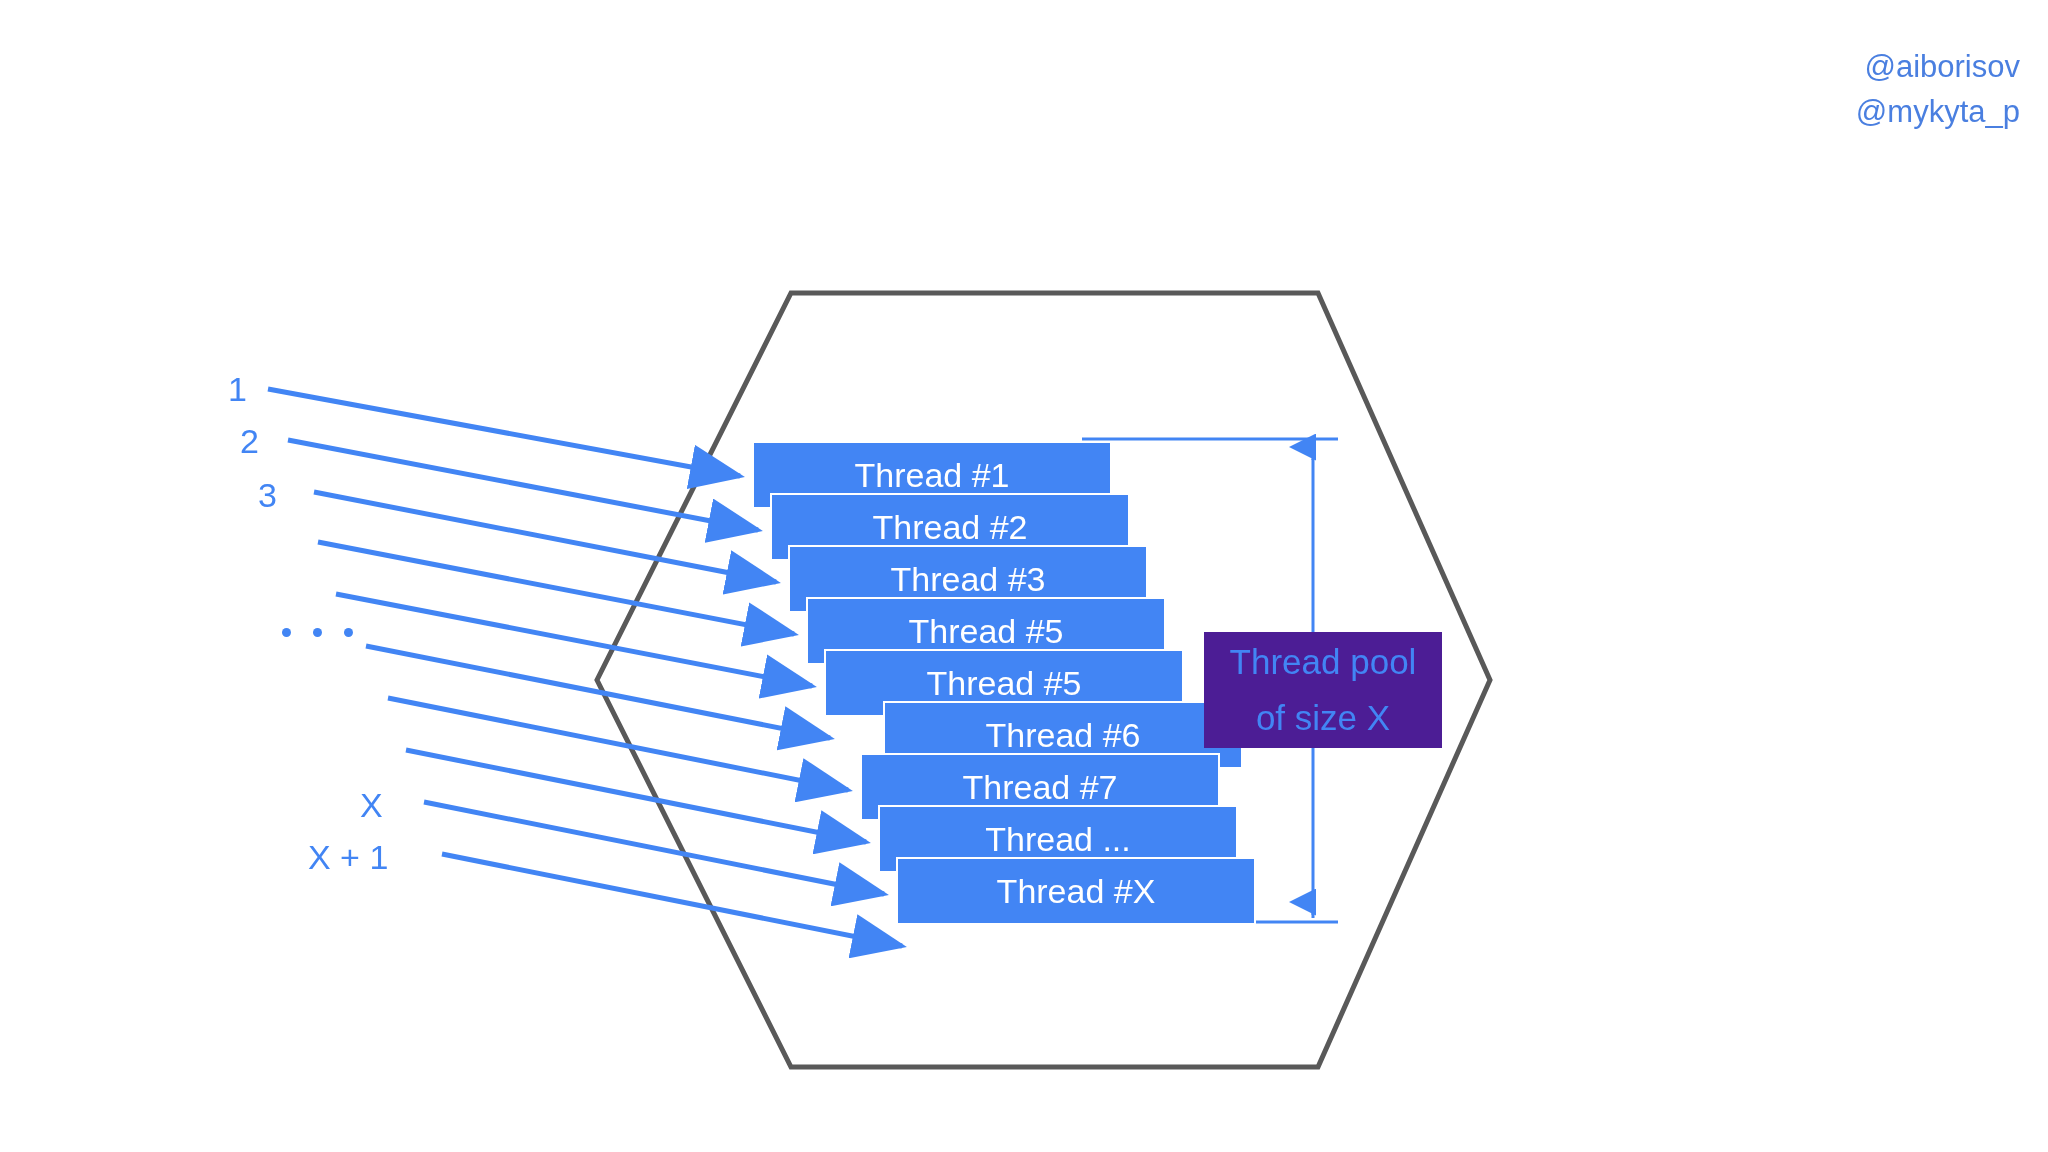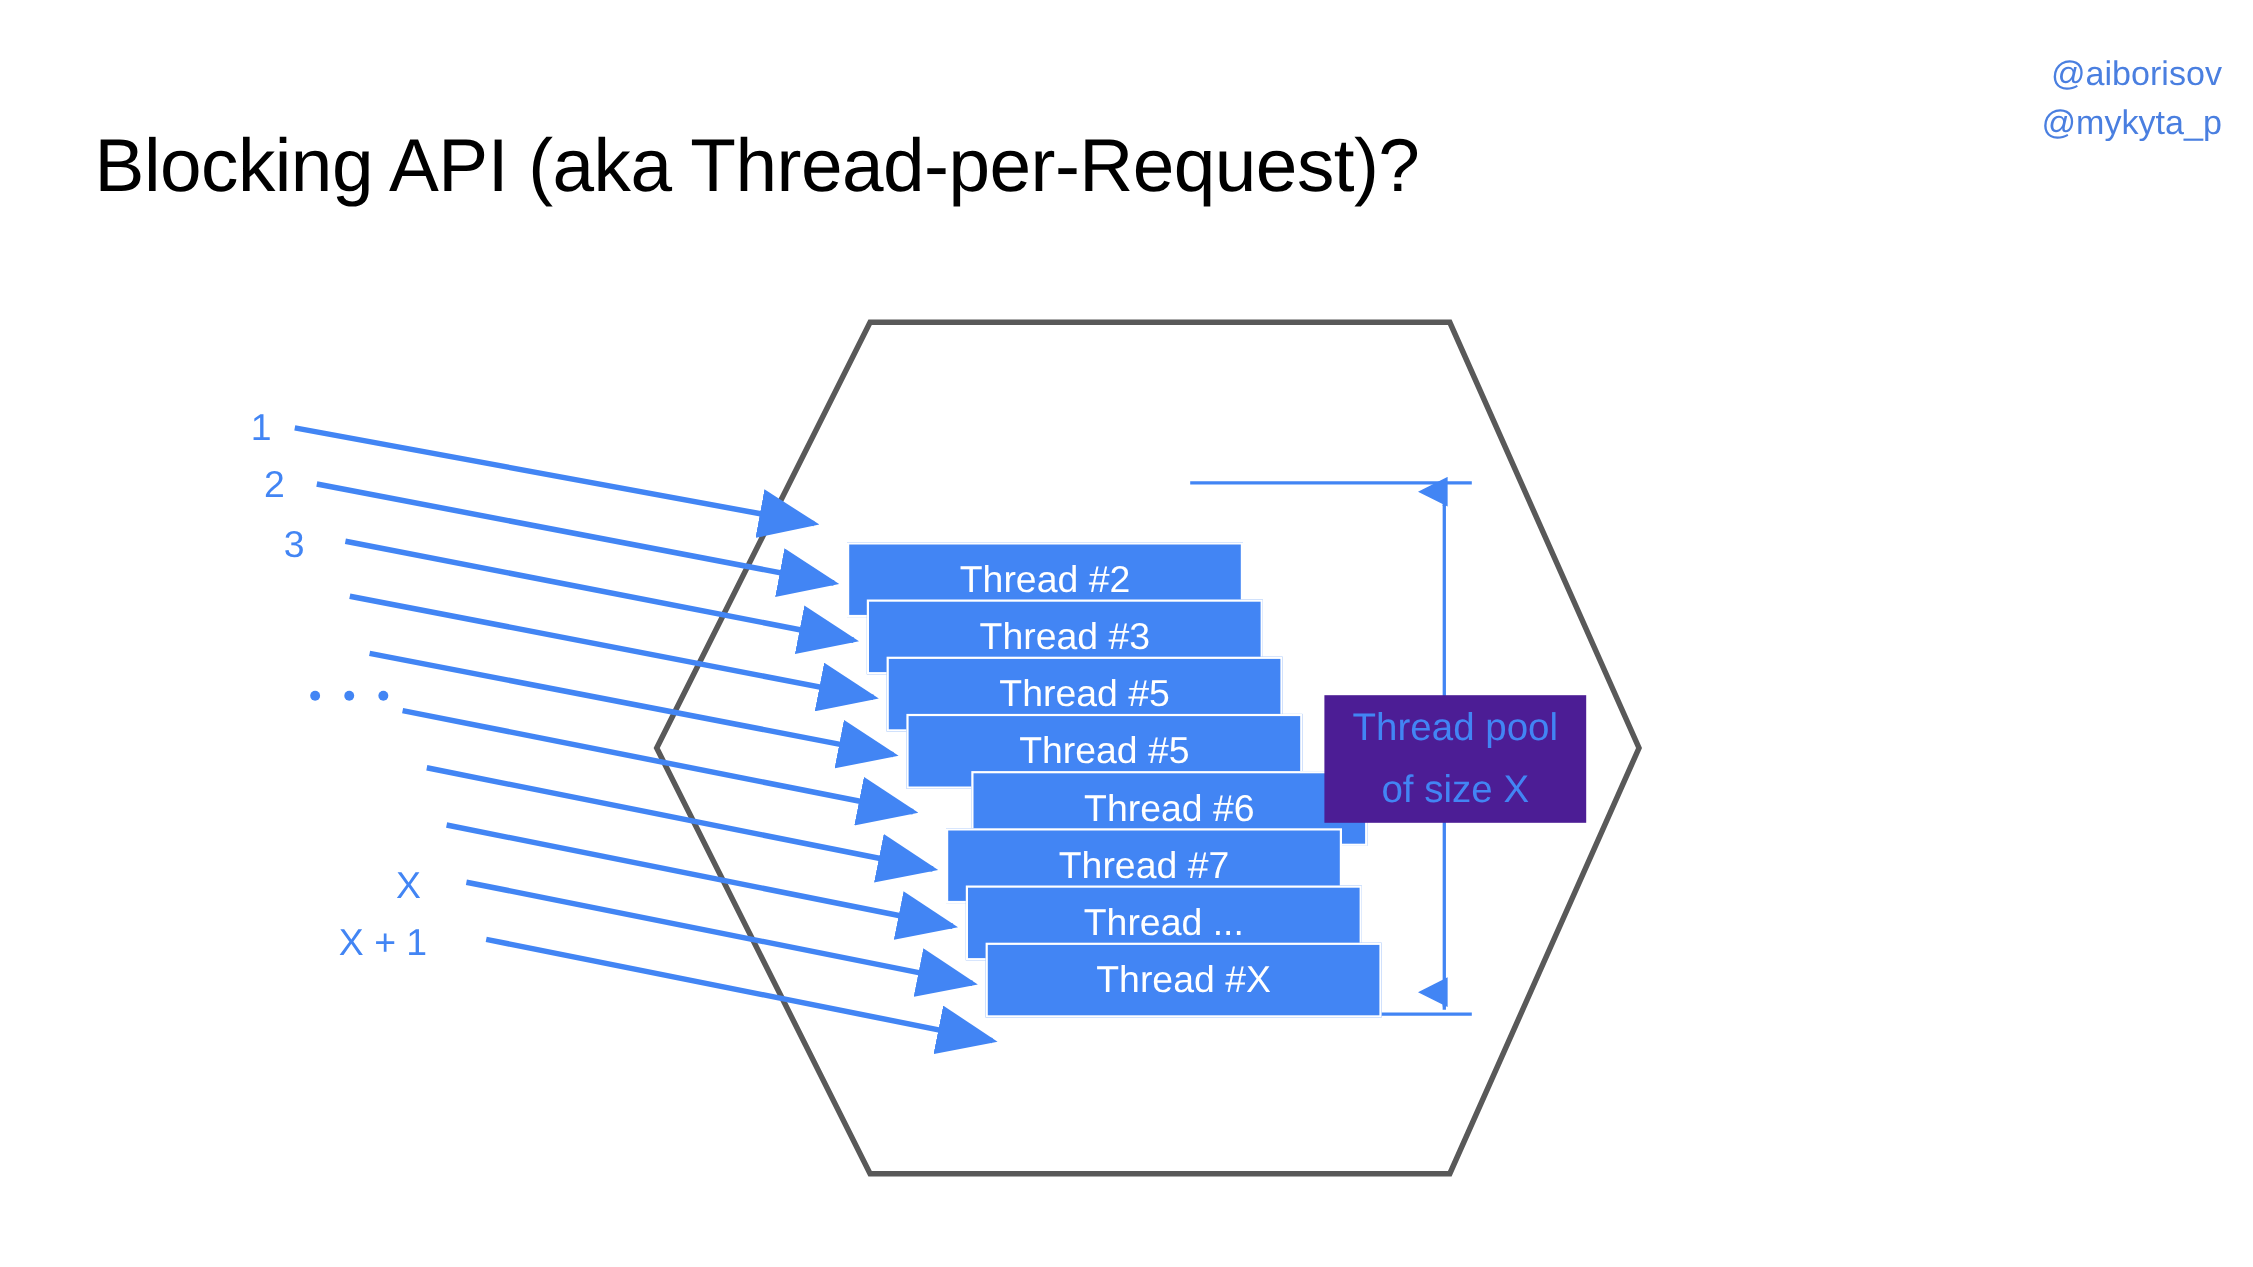--- a/index.html
+++ b/index.html
@@ -112,21 +112,20 @@
     padding: 2px 4px;
     white-space: nowrap;
   }
   #pool-label div { display: block; }
 </style>
 </head>
 <body>
 
 <div id="slide">
 
-  <div id="slide-title">Blocking API (aka Thread-per-Request)?</div>
 
   <div id="handles">
     <div>@aiborisov</div>
     <div>@mykyta_p</div>
   </div>
 
   <svg id="diagram" viewBox="0 0 2048 1152">
     <defs>
       <marker id="arrowhead" markerWidth="11" markerHeight="9" refX="10" refY="4.5" orient="auto" markerUnits="strokeWidth">
         <path d="M0,0 L11,4.5 L0,9 z" fill="#4285f4"></path>
@@ -169,20 +168,21 @@
 
   <div id="req-ellipsis">
     <span></span>
     <span></span>
     <span></span>
   </div>
 
   <div class="req-label" style="left:360px; top:788px;">X</div>
   <div class="req-label" style="left:308px; top:840px;">X + 1</div>
 
+  <div class="thread-box" style="left:752px;  top:441px;  width:360px;">Thread #1</div>
   <div class="thread-box" style="left:770px;  top:493px;  width:360px;">Thread #2</div>
   <div class="thread-box" style="left:788px;  top:545px;  width:360px;">Thread #3</div>
   <div class="thread-box" style="left:806px;  top:597px;  width:360px;">Thread #5</div>
   <div class="thread-box" style="left:824px;  top:649px;  width:360px;">Thread #5</div>
   <div class="thread-box" style="left:883px;  top:701px;  width:360px;">Thread #6</div>
   <div class="thread-box" style="left:860px;  top:753px;  width:360px;">Thread #7</div>
   <div class="thread-box" style="left:878px;  top:805px;  width:360px;">Thread ...</div>
   <div class="thread-box" style="left:896px;  top:857px;  width:360px;">Thread #X</div>
 
   <div id="pool-label">

